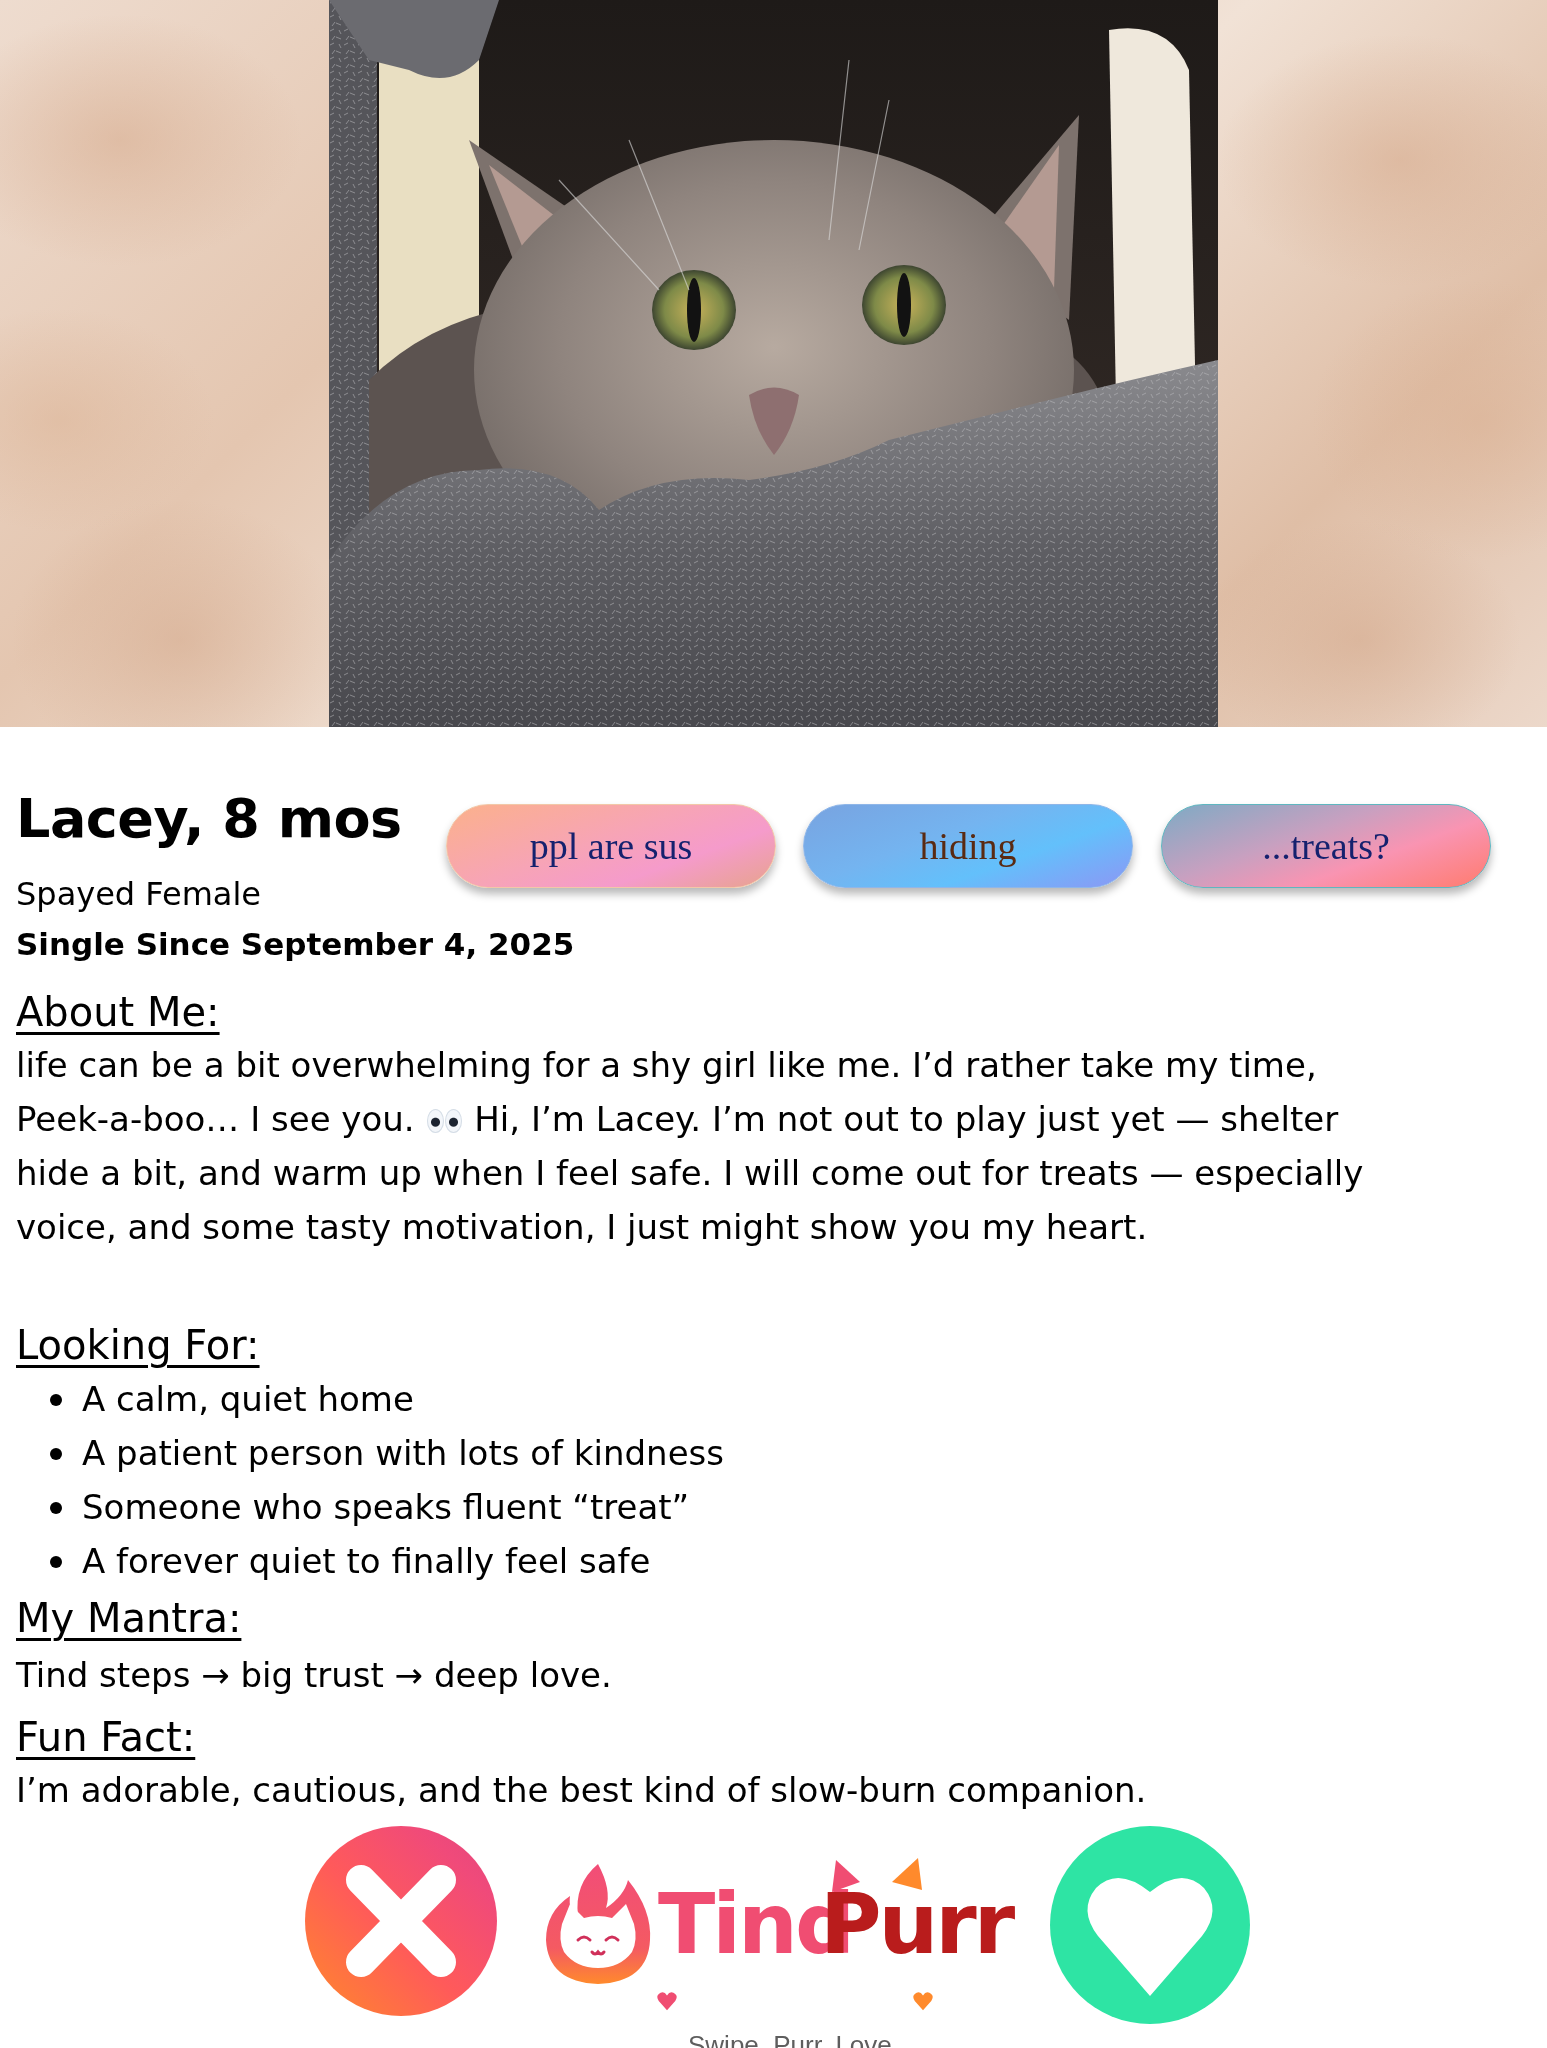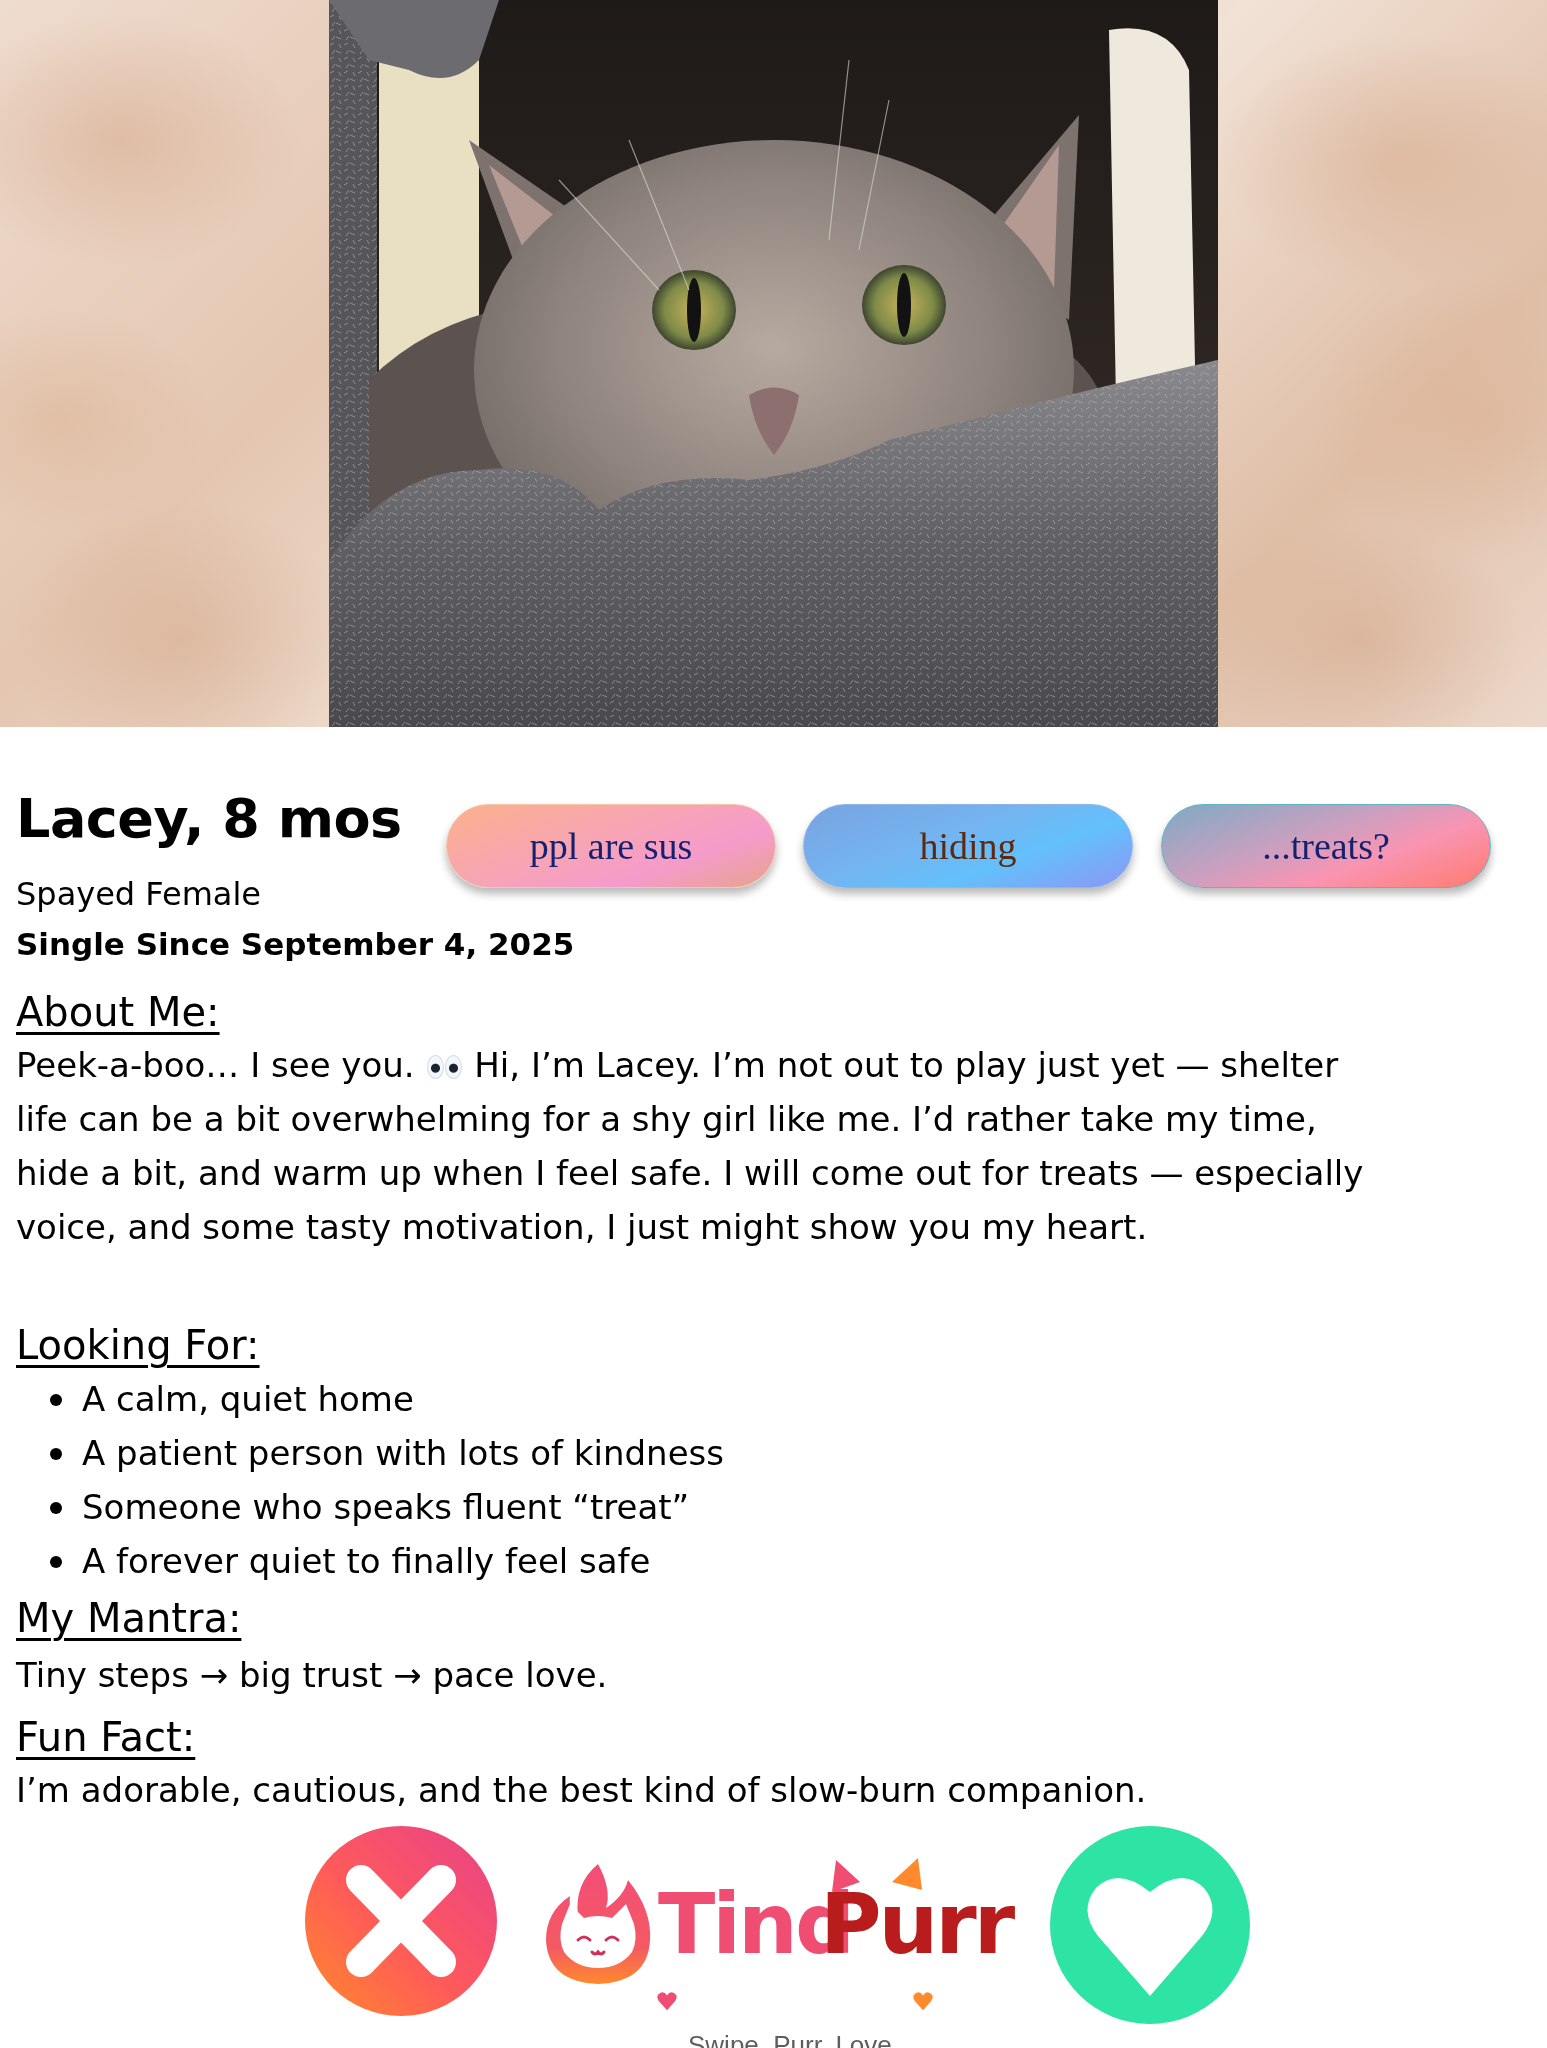--- a/index.html
+++ b/index.html
@@ -171,24 +171,24 @@
   </div>
 <div class="pill pill-2">
     <span>hiding</span>
   </div>
 <div class="pill pill-3">
     <span>...treats?</span>
   </div>
 
 <div class="h" style="top:987px">About Me:</div>
 <div class="p" style="top:1038px">
+  <span class="line">life can be a bit overwhelming for a shy girl like me. I’d rather take my time,</span>
   <span class="line">
     <span> Peek-a-boo… I see you. </span><span class="emoji"><i></i><i></i></span><span> Hi, I’m Lacey. I’m not out to play just yet — shelter</span>
   </span>
-  <span class="line">life can be a bit overwhelming for a shy girl like me. I’d rather take my time,</span>
   <span class="line">hide a bit, and warm up when I feel safe. I will come out for treats — especially</span>
   <span class="line">voice, and some tasty motivation, I just might show you my heart.</span>
 </div>
 
 <div class="h" style="top:1320px">Looking For:</div>
 <div class="list">
   <div class="li" style="top:0px">
       <span class="dot"></span>
       <span class="txt">A calm, quiet home</span>
     </div>
@@ -200,21 +200,21 @@
       <span class="dot"></span>
       <span class="txt">Someone who speaks fluent “treat”</span>
     </div>
   <div class="li" style="top:162px">
       <span class="dot"></span>
       <span class="txt">A forever quiet to finally feel safe</span>
     </div>
 </div>
 
 <div class="h" style="top:1593px">My Mantra:</div>
-<div class="p" style="top:1648px"> Tiny steps → big trust → pace love.</div>
+<div class="p" style="top:1648px"> Tind steps → big trust → deep love.</div>
 
 <div class="h" style="top:1712px">Fun Fact:</div>
 <div class="p" style="top:1763px"> I’m adorable, cautious, and the best kind of slow-burn companion.</div>
 
 <div class="btn-x">
   <svg viewBox="0 0 192 190">
     <path d="M56 54 L136 136 M136 54 L56 136" stroke="#ffffff" stroke-width="30" stroke-linecap="round"></path>
   </svg>
 </div>
 

